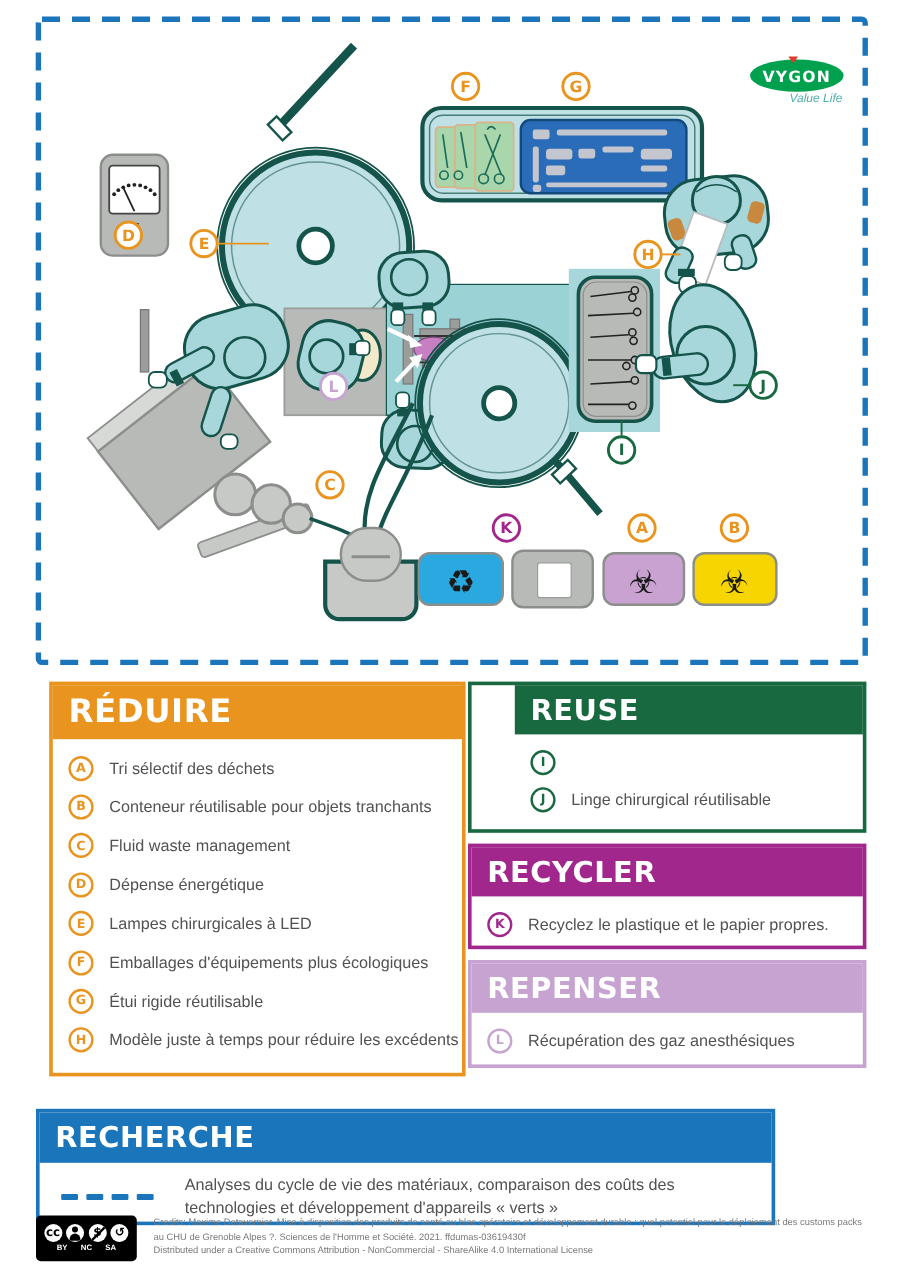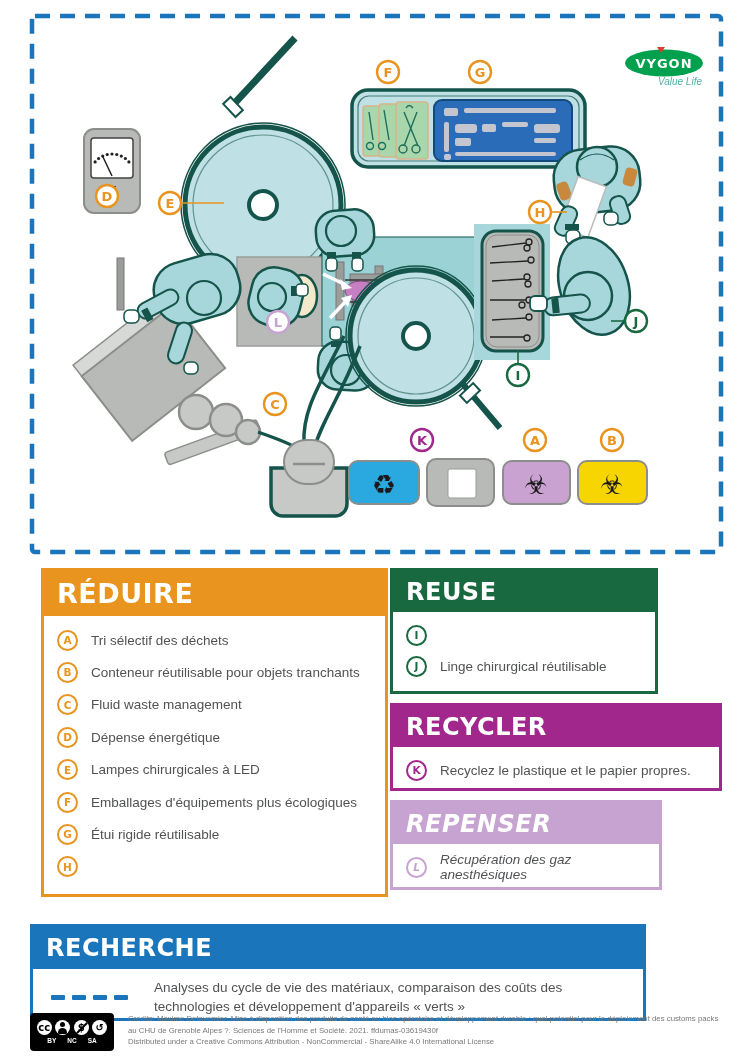--- a/index.html
+++ b/index.html
@@ -19,23 +19,23 @@
   .badge{
     width:17px;height:17px;flex:none;border:2px solid var(--c);border-radius:50%;
     color:var(--c);font-weight:bold;font-size:10.5px;line-height:1;
     display:flex;align-items:center;justify-content:center;
     font-family:"DejaVu Sans",sans-serif;
   }
   .row-text{color:#515254;font-size:13.5px;}
   #box-reduire{left:30px;top:568px;width:347px;height:329px;margin-left:11px;}
   #box-reduire .box-header{height:45px;font-size:27px;}
   #box-reduire .row{height:32.4px;}
-  #box-reuse{left:390px;top:568px;width:268px;height:126px;}
+  #box-reuse{left:390px;top:568px;width:332px;height:126px;padding-left:36px;}
   #box-recycler{left:390px;top:703px;width:332px;height:88px;}
-  #box-repenser{left:390px;top:800px;width:272px;height:90px;font-style:italic;}
+  #box-repenser{left:390px;top:800px;width:332px;height:90px;}
   #box-reuse .box-header,#box-recycler .box-header,#box-repenser .box-header{height:41px;font-size:24px;}
   #box-reuse .row{height:31px;}
   #box-recycler .row,#box-repenser .row{height:34px;}
   #box-recycler .list,#box-repenser .list{padding-top:6px;}
   #box-recherche{left:30px;top:924px;width:616px;height:97px;}
   #box-recherche .box-header{height:42px;font-size:24px;}
   .recherche-body{display:flex;align-items:center;padding:10px 24px 16px 18px;}
   .dashes{display:flex;gap:7px;flex:none;margin-right:26px;}
   .dash{width:14px;height:5px;border-radius:1px;background:var(--c);}
   .recherche-text{color:#515254;font-size:13.5px;line-height:1.4;max-width:560px;}
@@ -368,20 +368,21 @@
     <div class="row">
       <span class="badge">F</span>
       <span class="row-text">Emballages d'équipements plus écologiques</span>
     </div>
     <div class="row">
       <span class="badge">G</span>
       <span class="row-text">Étui rigide réutilisable</span>
     </div>
     <div class="row">
       <span class="badge">H</span>
+      <span class="row-text">Modèle juste à temps pour réduire les excédents</span>
     </div>
   </div>
 </section>
 
 <section class="box" id="box-reuse" style="--c: #186840;">
   <div class="box-header">REUSE</div>
   <div class="list">
     <div class="row">
       <span class="badge">I</span>
     </div>

